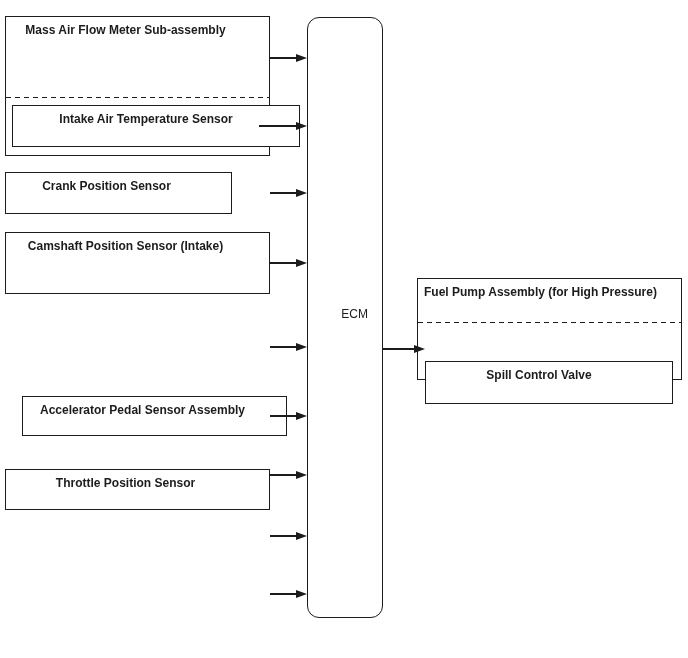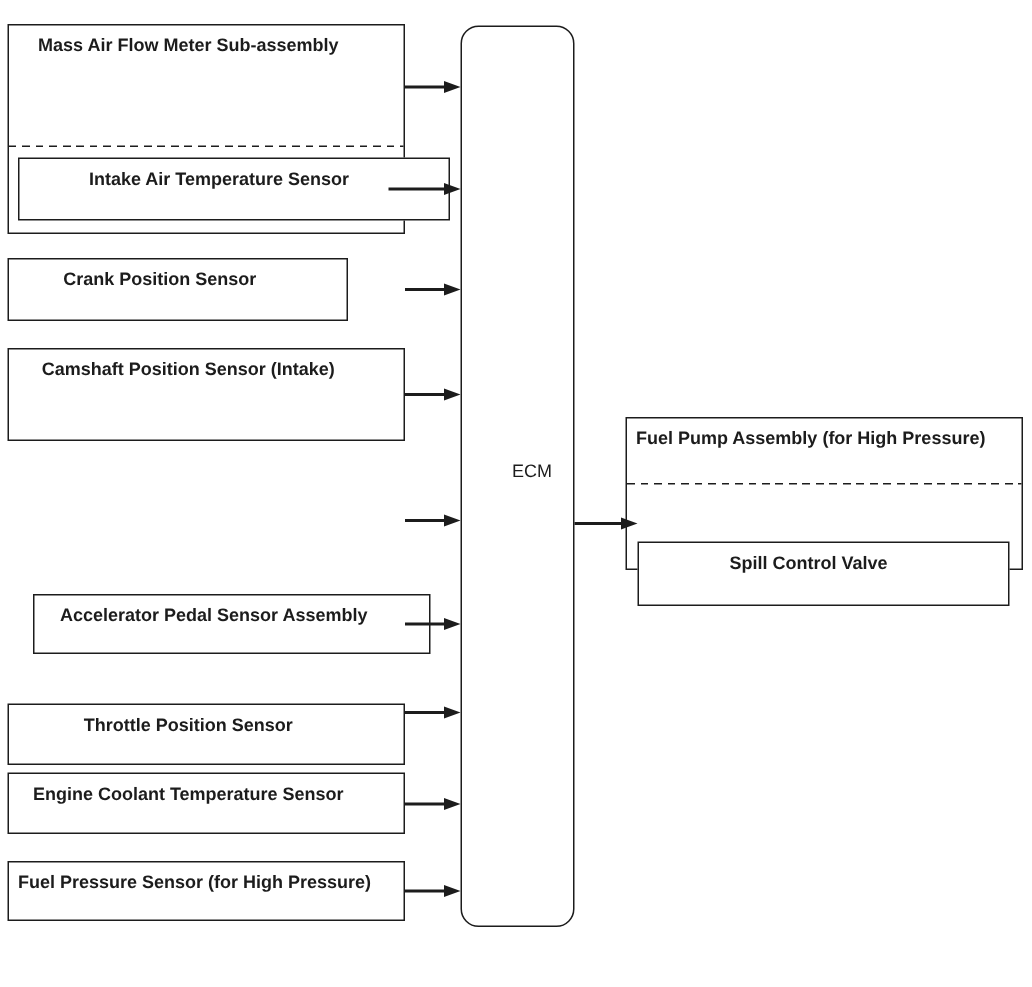--- a/index.html
+++ b/index.html
@@ -120,27 +120,21 @@
 
 
   <div class="box b-accel">
     <span class="box-label">Accelerator Pedal Sensor Assembly</span>
   </div>
 
   <div class="box b-throt">
     <span class="box-label">Throttle Position Sensor</span>
   </div>
 
-  <div class="box b-ect">
-    <span class="box-label">Engine Coolant Temperature Sensor</span>
-  </div>
 
-  <div class="box b-fps">
-    <span class="box-label">Fuel Pressure Sensor (for High Pressure)</span>
-  </div>
 
   <div class="b-ecm">
     <span>ECM</span>
   </div>
 
   <div class="box b-pump">
     <span class="box-label">Fuel Pump Assembly (for High Pressure)</span>
     <div class="divider"></div>
     <div class="box inner b-spill">
       <span class="box-label">Spill Control Valve</span>

